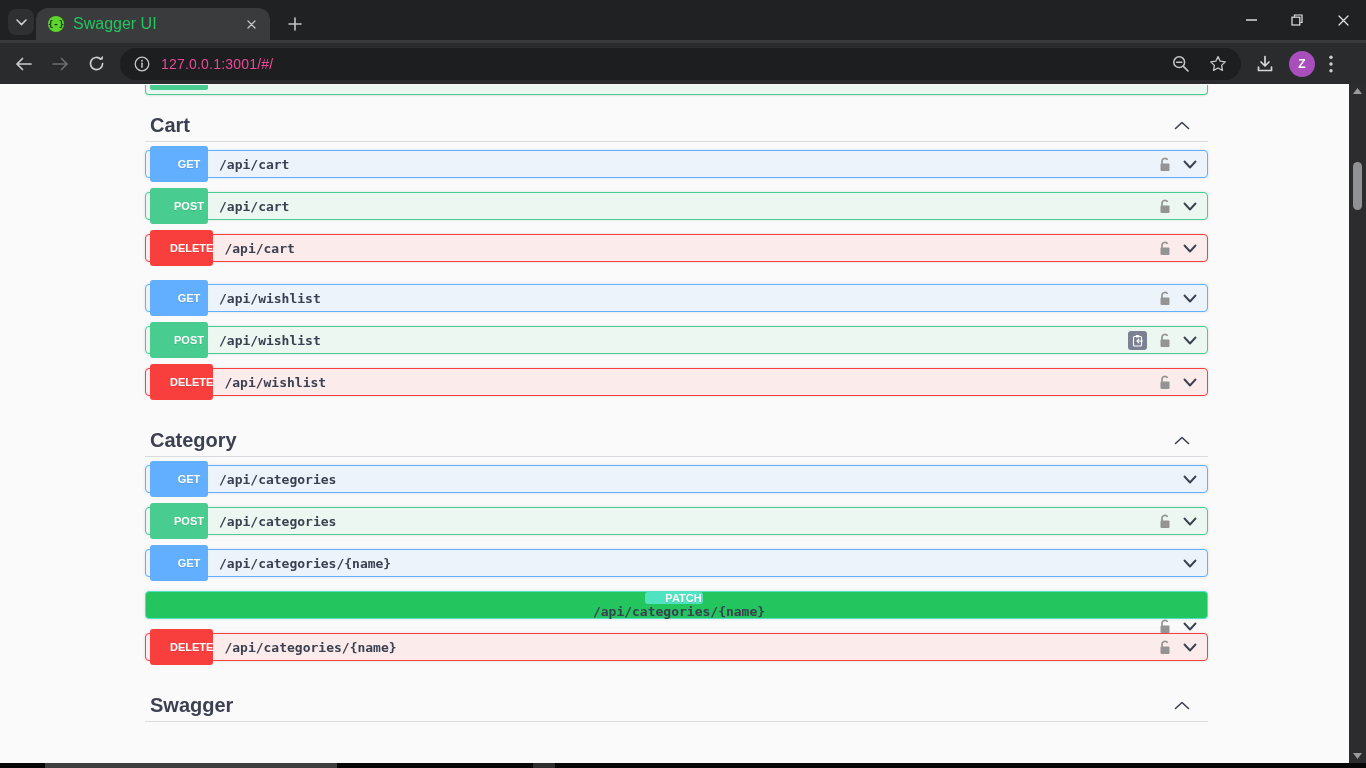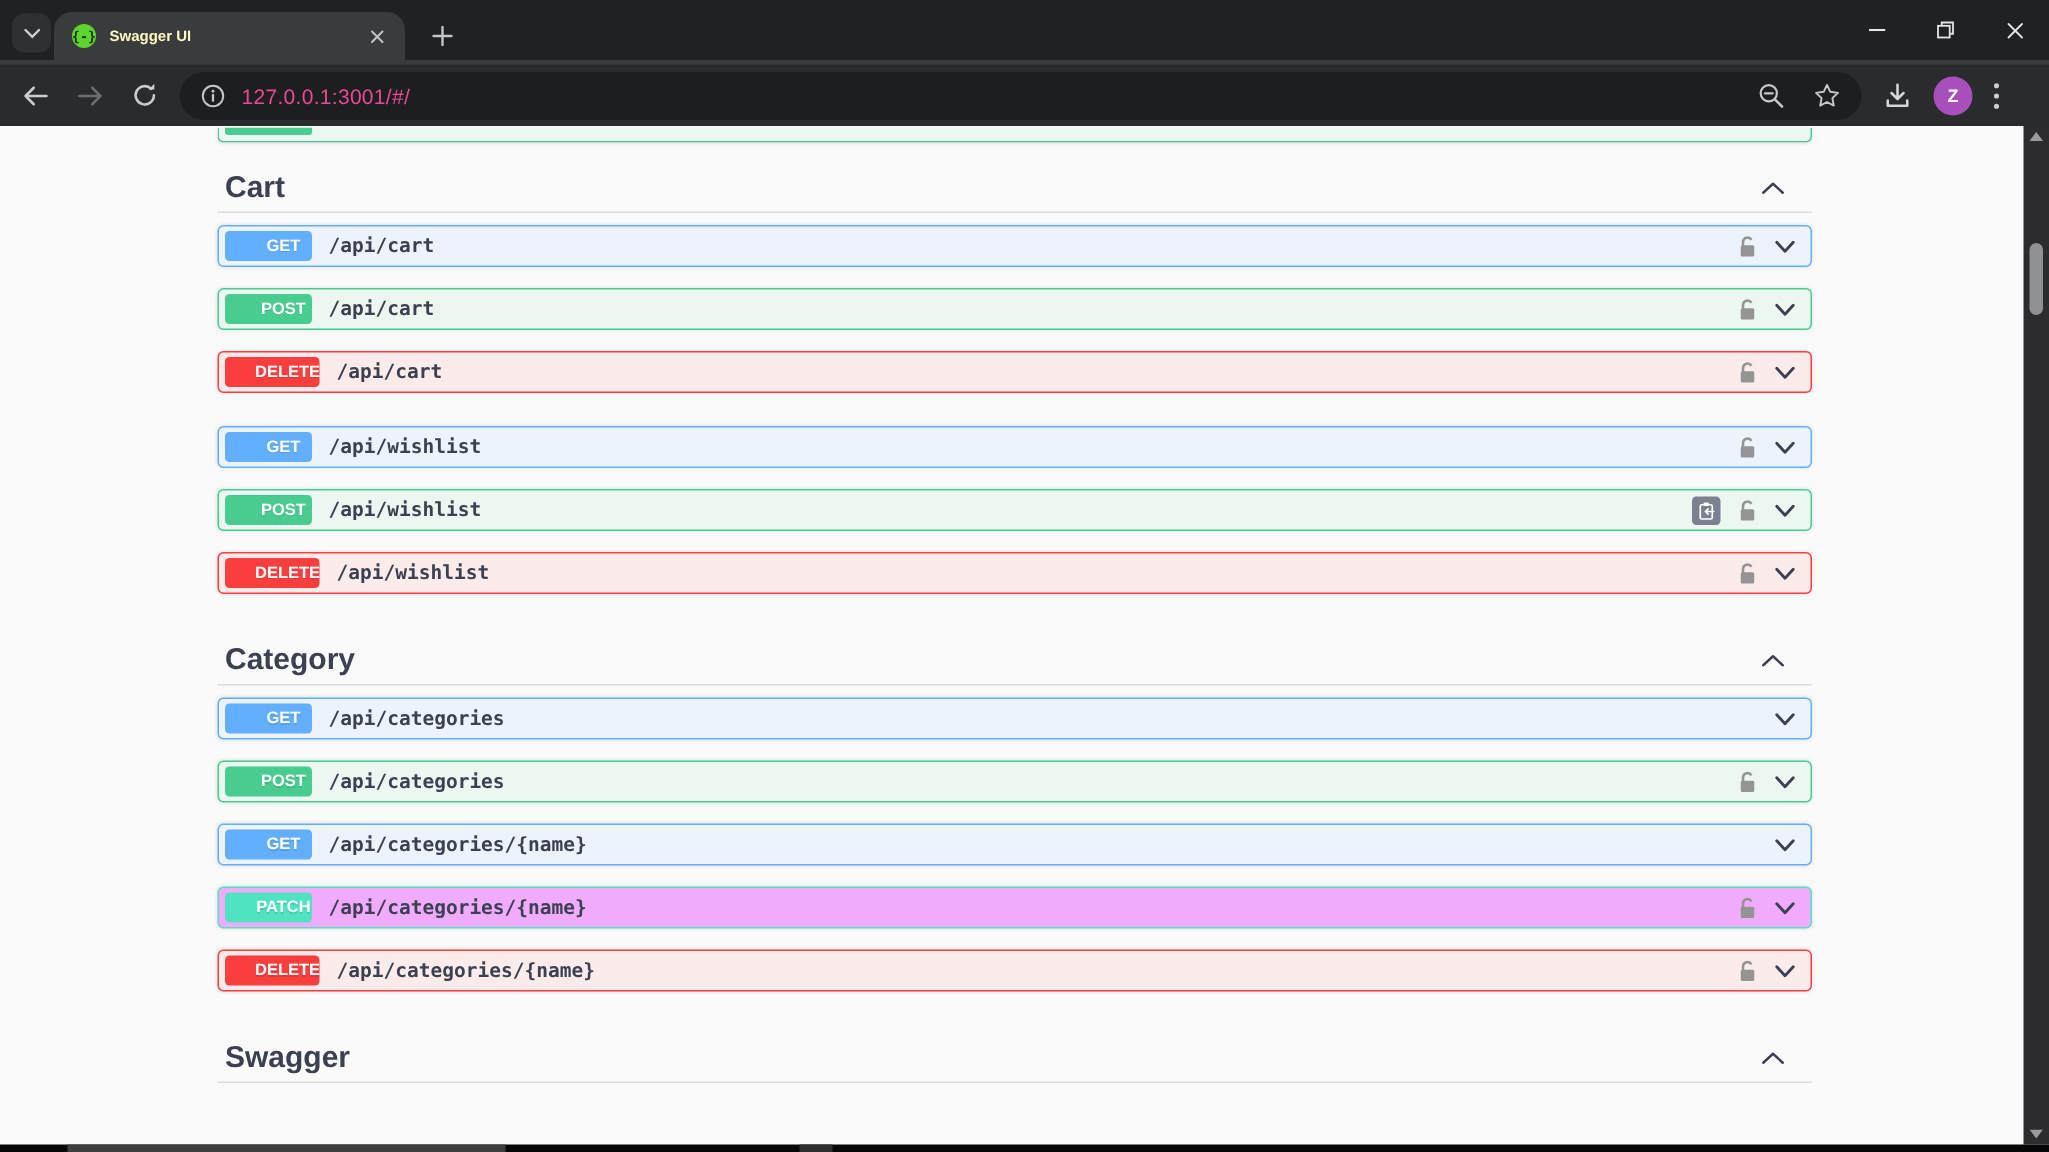--- a/index.html
+++ b/index.html
@@ -4,21 +4,21 @@
 <style>
   * { margin:0; padding:0; box-sizing:border-box; }
   html,body { width:1366px; height:768px; overflow:hidden; background:#000; }
   .browser-window { position:relative; width:1366px; height:768px; font-family:"Liberation Sans",sans-serif; background:#fafafa; }
 
   
   .titlebar { position:absolute; top:0; left:0; right:0; height:40px; background:#202122; }
   .tab-search-btn { position:absolute; left:8px; top:9px; width:26px; height:26px; border-radius:8px; background:#2f3031; display:flex; align-items:center; justify-content:center; cursor:pointer; }
   .tab { position:absolute; left:36px; top:8px; width:234px; height:32px; background:#3a3b3c; border-radius:12px 12px 0 0; display:flex; align-items:center; padding:0 10px 0 12px; cursor:pointer; }
   .tab-favicon { width:16px; height:16px; flex:0 0 16px; }
-  .tab-title { color:#fef9c3; font-size:10px; margin-left:9px; white-space:nowrap; overflow:hidden;font-weight:bold; }
+  .tab-title { color:#22c55e; font-size:16px; margin-left:9px; white-space:nowrap; overflow:hidden; }
   .tab-close { margin-left:auto; width:18px; height:18px; border-radius:50%; display:flex; align-items:center; justify-content:center; cursor:pointer; }
   .new-tab-btn { position:absolute; left:282px; top:11px; width:26px; height:26px; display:flex; align-items:center; justify-content:center; cursor:pointer; }
   .win-controls { position:absolute; right:0; top:0; height:40px; display:flex; }
   .win-btn { width:46px; height:40px; display:flex; align-items:center; justify-content:center; cursor:pointer; }
 
   
   .toolbar { position:absolute; top:40px; left:0; right:0; height:44px; background:#2a2b2d; border-top:3px solid #3a3b3c; display:flex; align-items:center; padding-left:6px; }
   .nav-btn { width:36px; height:36px; display:flex; align-items:center; justify-content:center; border-radius:50%; cursor:pointer; flex:0 0 36px; }
   .omnibox { margin-left:6px; width:1121px; height:32px; border-radius:16px; background:#1d1e1f; display:flex; align-items:center; padding:0 14px; }
   .omni-url { color:#ec4899; font-size:14px; margin-left:11px; letter-spacing:.2px; }
@@ -29,21 +29,21 @@
   
   .content { position:absolute; top:84px; left:0; right:0; bottom:5px; background:#fafafa; overflow:hidden; }
   .swagger-wrap { margin-left:145px; width:1063px; }
   .partial-opblock { height:10px; margin-top:1px; border:1px solid #49cc90; border-top:none; border-radius:0 0 4px 4px; background:#ebf7f0; position:relative; overflow:hidden; box-shadow:0 1px 2px rgba(0,0,0,.1); }
   .partial-badge { position:absolute; left:4px; top:0; width:58px; height:5px; border-radius:0 0 2px 2px; }
 
   .tag-header { display:flex; align-items:center; justify-content:space-between; padding:17px 18px 3px 5px; border-bottom:1px solid #d9dbde; cursor:pointer; }
   .tag-title { font-size:20px; font-weight:700; color:#3b4151; line-height:26px;text-align:center; }
   .opblock-list { padding-top:8px; }
   .opblock { height:28px; margin-bottom:14px; border:1px solid; border-radius:4px; display:flex; align-items:center; padding:0 10px 0 4px; box-shadow:0 0 3px rgba(0,0,0,.12); cursor:pointer; }
-  .badge { min-width:58px; height:20px; border-radius:3px; color:#fff; font-size:11px; font-weight:700; display:flex; align-items:center; justify-content:center; text-shadow:0 1px 0 rgba(0,0,0,.1);padding-left:20px; }
+  .badge { min-width:58px; height:36px; border-radius:3px; color:#fff; font-size:11px; font-weight:700; display:flex; align-items:center; justify-content:center; text-shadow:0 1px 0 rgba(0,0,0,.1);padding-left:20px; }
   .path { margin-left:11px; font-family:"DejaVu Sans Mono",monospace; font-size:13px; font-weight:700; color:#3b4151; }
   .row-right { margin-left:auto; display:flex; align-items:center; gap:12px; }
   .clip-btn { width:19px; height:19px; border-radius:3px; background:#7c8192; display:flex; align-items:center; justify-content:center; cursor:pointer; border:none; }
 
   
   .scrollbar { position:absolute; top:84px; right:0; width:17px; bottom:5px; background:#2c2c2e; }
   .sb-arrow { position:absolute; left:0; width:17px; height:14px; display:flex; align-items:center; justify-content:center; cursor:pointer; }
   .sb-thumb { position:absolute; top:78px; left:4px; width:9px; height:48px; background:#909194; border-radius:5px; cursor:pointer; }
 
   
@@ -281,21 +281,21 @@
             </div>
             <div class="opblock" style="background: rgb(236, 243, 251); border-color: rgb(97, 175, 254);">
               <span class="badge" style="background: rgb(97, 175, 254);">GET</span>
               <span class="path">/api/categories/{name}</span>
               <div class="row-right">
                 <svg width="14" height="9" viewBox="0 0 14 9">
                   <polyline points="1.5,1.5 7,7.5 12.5,1.5" fill="none" stroke="#3b4151" stroke-width="1.9" stroke-linejoin="round" stroke-linecap="round"></polyline>
                 </svg>
               </div>
             </div>
-            <div class="opblock" style="background: #f0abfc; border-color: rgb(80, 227, 194);">
+            <div class="opblock" style="background: #22c55e; border-color: rgb(80, 227, 194); flex-direction: column;">
               <span class="badge" style="background: rgb(80, 227, 194);">PATCH</span>
               <span class="path">/api/categories/{name}</span>
               <div class="row-right">
                 <svg width="12" height="15" viewBox="0 0 12 15">
                   <path d="M3 7 V4.3 a3 3 0 0 1 5.6-1.4" fill="none" stroke="#949494" stroke-width="1.7"></path>
                   <rect x="1.5" y="6.5" width="9" height="7.5" rx="1" fill="#949494"></rect>
                 </svg>
                 <svg width="14" height="9" viewBox="0 0 14 9">
                   <polyline points="1.5,1.5 7,7.5 12.5,1.5" fill="none" stroke="#3b4151" stroke-width="1.9" stroke-linejoin="round" stroke-linecap="round"></polyline>
                 </svg>

